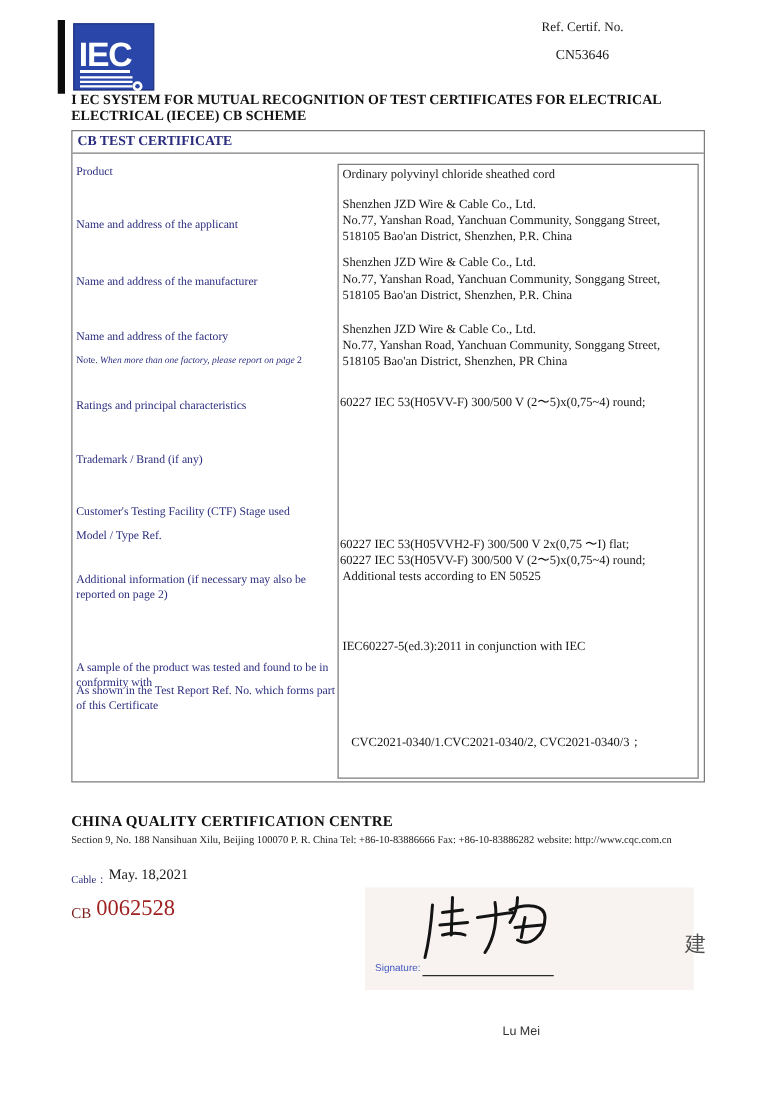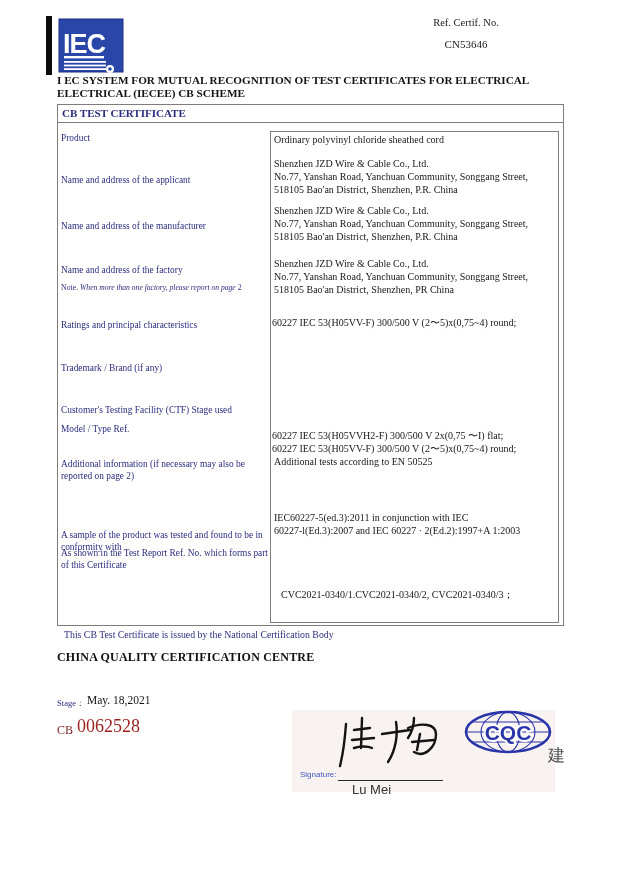--- a/index.html
+++ b/index.html
@@ -40,22 +40,22 @@
   .date-label { left:57px; top:698px; color:#2b2d7e; font-size:8.6px; }
   .date-value { left:87px; top:694px; font-size:11.5px; color:#141414; }
   .cb-prefix { left:57px; top:723px; font-size:12px; color:#7d1f1f; }
   .cb-number { left:77px; top:716px; font-size:18px; color:#9e2222; }
 
   
   .scan-tint { left:292px; top:710px; width:263px; height:82px; background:#f8f3f1; }
   .sig-strokes { left:330px; top:714px; }
   .sig-label { left:300px; top:770px; font-family:"Liberation Sans", sans-serif; font-size:8px; color:#4056c0; }
   .sig-line { left:338px; top:780px; width:105px; height:1px; background:#2a2a2a; }
-  .sig-name { left:352px; top:782px; width:80px; text-align:left;
-              font-family:"Liberation Sans", sans-serif; font-size:13px; color:#333; }
+  .sig-name { left:352px; top:820px; width:80px; text-align:right;
+              font-family:"Liberation Sans", sans-serif; font-size:10px; color:#333; }
   .cqc-logo { left:463px; top:710px; }
   .stamp-char { left:548px; top:744px; font-size:17px; color:#4f4f4f; }
 </style>
 </head>
 <body>
 
 <div class="page">
 
   <div class="abs" style="left:46px; top:16px;">
     <svg width="80" height="60" viewBox="0 0 80 60">
@@ -122,29 +122,28 @@
 
   <div class="abs val" style="top:416px; left:272px;margin-top:13px;">
     <div>60227 IEC 53(H05VVH2-F) 300/500 V 2x(0,75 〜I) flat;</div>
     <div>60227 IEC 53(H05VV-F) 300/500 V (2〜5)x(0,75~4) round;</div>
   </div>
 
   <div class="abs val" style="top:455px;">Additional tests according to EN 50525</div>
 
   <div class="abs val" style="top:511px;">
     <div>IEC60227-5(ed.3):2011 in conjunction with IEC</div>
-    <div>60227-l(Ed.3):2007 and IEC 60227 · 2(Ed.2):1997+A 1:2003</div>
   </div>
 
   <div class="abs val" style="top:560px; left:281px;margin-top:28px;">CVC2021-0340/1.CVC2021-0340/2, CVC2021-0340/3；</div>
 
-  <div class="abs issued-by">This CB Test Certificate is issued by the National Certification Body</div>
 
   <div class="abs ncb-name">CHINA QUALITY CERTIFICATION CENTRE</div>
-  <div class="abs date-label">Stage：</div>
+  <div class="abs ncb-address">Section 9, No. 188 Nansihuan Xilu, Beijing 100070 P. R. China Tel: +86-10-83886666 Fax: +86-10-83886282 website: http://www.cqc.com.cn</div>
+  <div class="abs date-label">Cable：</div>
   <div class="abs date-value">May. 18,2021</div>
   <div class="abs cb-prefix">CB</div>
   <div class="abs cb-number">0062528</div>
 
   <div class="abs scan-tint"></div>
 
   <div class="abs sig-strokes">
     <svg width="120" height="58" viewBox="0 0 120 58" fill="none" stroke="#141414" stroke-width="2.4" stroke-linecap="round" stroke-linejoin="round">
       <path d="M16,10 C15,24 13,40 10,52"></path>
       <path d="M24,16 L40,14"></path>
@@ -156,26 +155,15 @@
       <path d="M84,4 C84,12 82,18 78,24"></path>
       <path d="M78,14 C92,8 106,10 106,20 C106,34 94,44 84,38"></path>
       <path d="M90,20 L87,36"></path>
       <path d="M82,28 L104,26"></path>
     </svg>
   </div>
   <div class="abs sig-label">Signature:</div>
   <div class="abs sig-line"></div>
   <div class="abs sig-name">Lu Mei</div>
 
-  <div class="abs cqc-logo">
-    <svg width="90" height="44" viewBox="0 0 90 44">
-      <ellipse cx="45" cy="22" rx="42" ry="20" fill="none" stroke="#2a35a8" stroke-width="2.6"></ellipse>
-      <ellipse cx="45" cy="22" rx="27" ry="20" fill="none" stroke="#2a35a8" stroke-width="1.1"></ellipse>
-      <ellipse cx="45" cy="22" rx="12" ry="20" fill="none" stroke="#2a35a8" stroke-width="1.1"></ellipse>
-      <line x1="9" y1="12" x2="81" y2="12" stroke="#2a35a8" stroke-width="1.1"></line>
-      <line x1="9" y1="32" x2="81" y2="32" stroke="#2a35a8" stroke-width="1.1"></line>
-      <line x1="3" y1="22" x2="87" y2="22" stroke="#2a35a8" stroke-width="1.1"></line>
-      <text x="45" y="30" text-anchor="middle" font-family="Liberation Sans, sans-serif" font-weight="bold" font-size="21" fill="#2a35a8" stroke="#ffffff" stroke-width="4" paint-order="stroke">CQC</text>
-    </svg>
-  </div>
   <div class="abs stamp-char">建</div>
 
 </div>
 
 </body></html>

